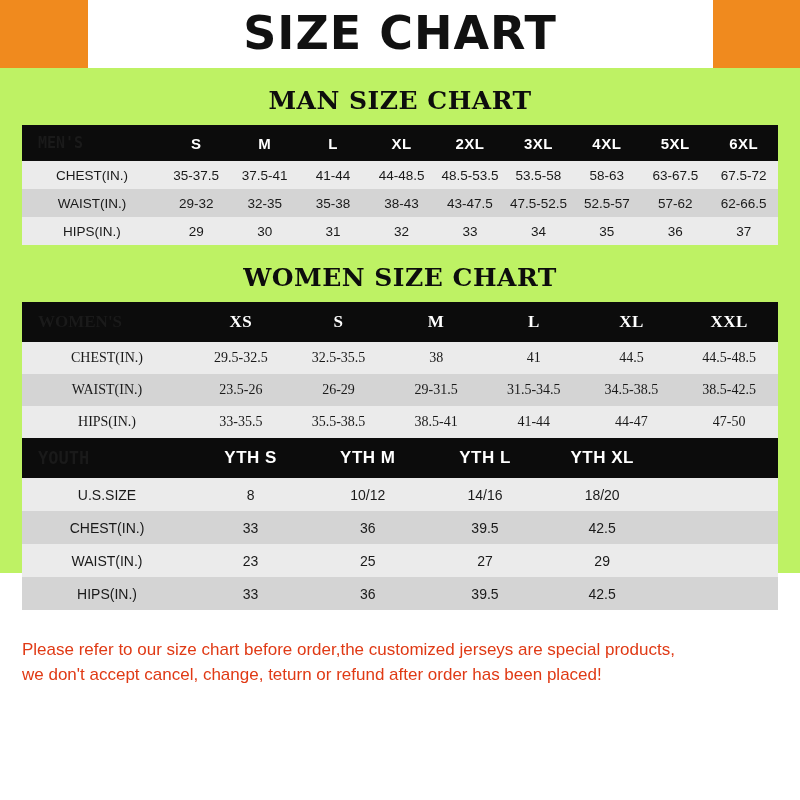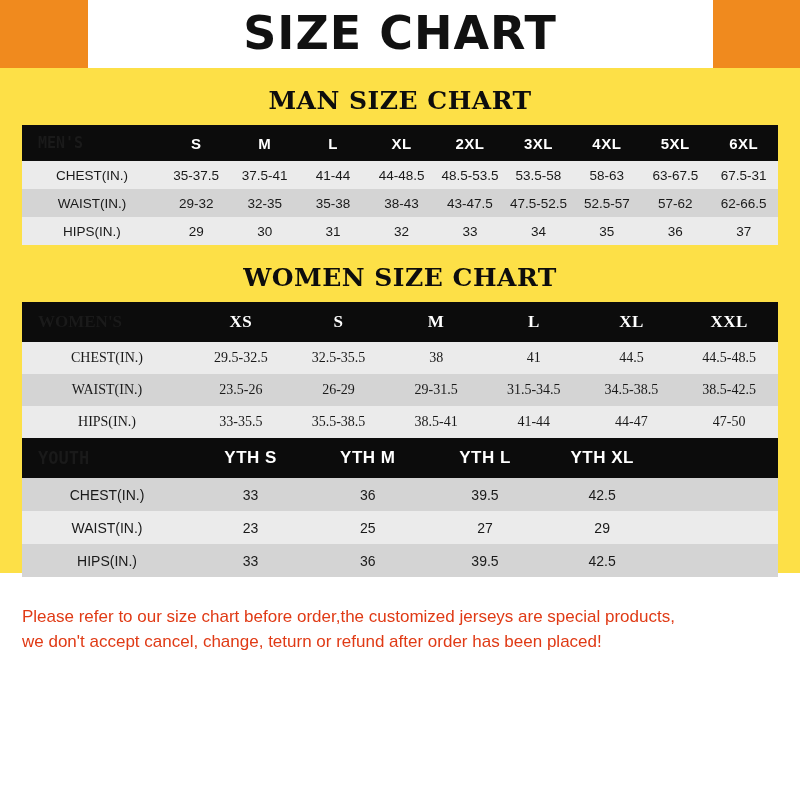--- a/index.html
+++ b/index.html
@@ -11,21 +11,21 @@
     width: 800px;
     height: 800px;
     background: #ffffff;
     font-family: "Liberation Sans", sans-serif;
     overflow: hidden;
   }
   .page {
     width: 800px;
     height: 573px;
     position: relative;
-    background: #fde047;
+    background: #bef264;
   }
 
   
   .banner {
     width: 100%;
     height: 68px;
     background: #f08a1e;
     display: flex;
     align-items: center;
     justify-content: center;
@@ -150,21 +150,21 @@
         <tr class="row-light">
           <td class="label-cell">CHEST(IN.)</td>
           <td>35-37.5</td>
           <td>37.5-41</td>
           <td>41-44</td>
           <td>44-48.5</td>
           <td>48.5-53.5</td>
           <td>53.5-58</td>
           <td>58-63</td>
           <td>63-67.5</td>
-          <td>67.5-31</td>
+          <td>67.5-72</td>
         </tr>
         <tr class="row-dark">
           <td class="label-cell">WAIST(IN.)</td>
           <td>29-32</td>
           <td>32-35</td>
           <td>35-38</td>
           <td>38-43</td>
           <td>43-47.5</td>
           <td>47.5-52.5</td>
           <td>52.5-57</td>
@@ -235,20 +235,28 @@
     <table class="chart" id="youth-chart">
       <tbody>
         <tr class="hdr-row">
           <td class="label-cell" style="width:170px">YOUTH</td>
           <td>YTH S</td>
           <td>YTH M</td>
           <td>YTH L</td>
           <td>YTH XL</td>
           <td></td>
         </tr>
+        <tr class="row-light">
+          <td class="label-cell">U.S.SIZE</td>
+          <td>8</td>
+          <td>10/12</td>
+          <td>14/16</td>
+          <td>18/20</td>
+          <td></td>
+        </tr>
         <tr class="row-dark">
           <td class="label-cell">CHEST(IN.)</td>
           <td>33</td>
           <td>36</td>
           <td>39.5</td>
           <td>42.5</td>
           <td></td>
         </tr>
         <tr class="row-light">
           <td class="label-cell">WAIST(IN.)</td>

